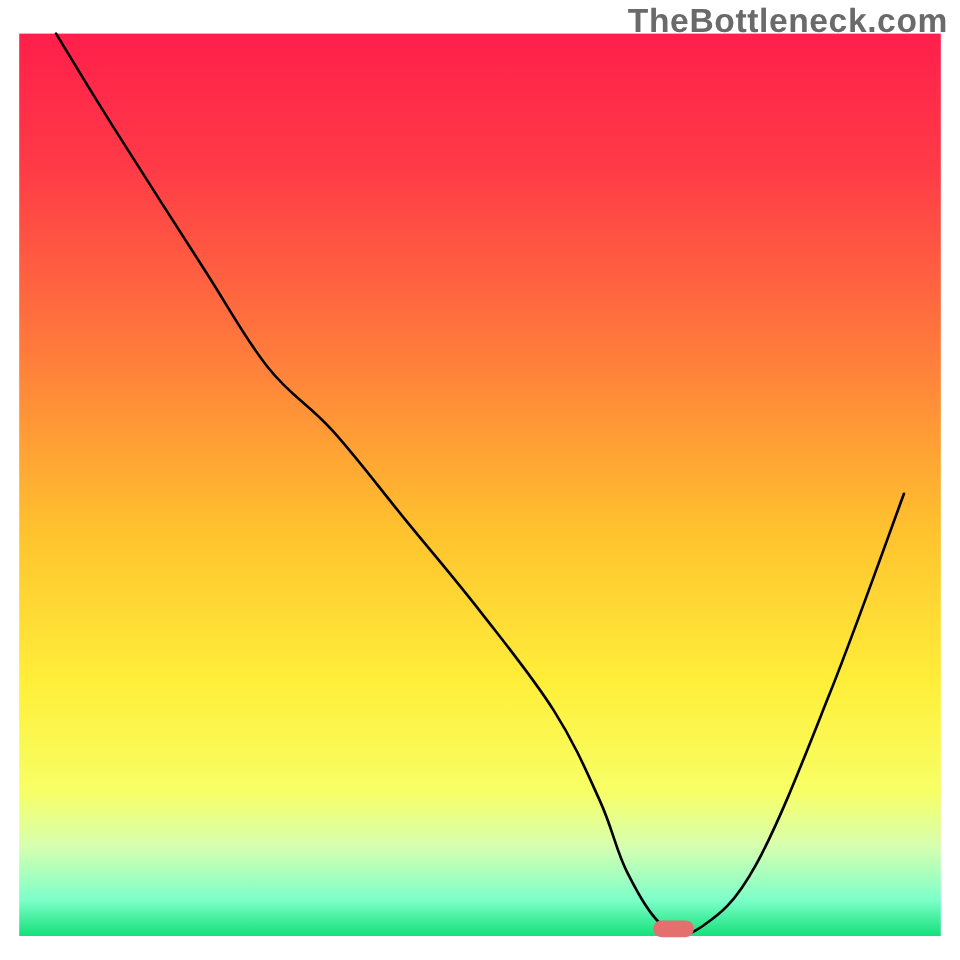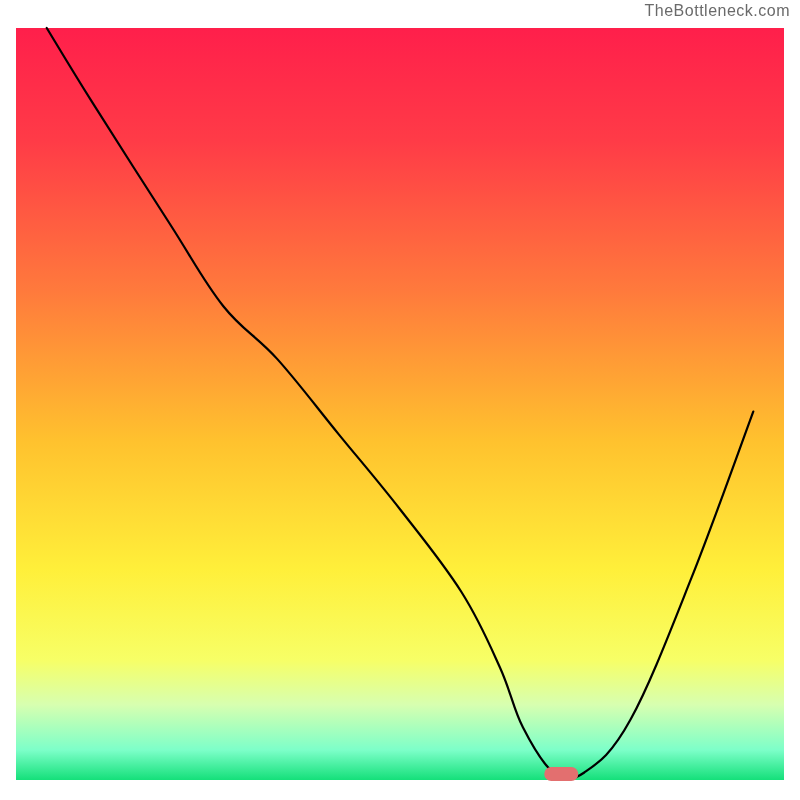--- a/index.html
+++ b/index.html
@@ -13,22 +13,22 @@
   }
   .stage {
     position: relative;
     width: 800px;
     height: 800px;
   }
   .watermark {
     position: absolute;
     top: 2px;
     right: 10px;
-    font-size: 16px;
-    font-weight: normal;
+    font-size: 28px;
+    font-weight: bold;
     color: #6a6a6a;
     letter-spacing: 0.5px;
     user-select: none;
   }
   svg {
     display: block;
   }
 </style>
 </head>
 <body>

